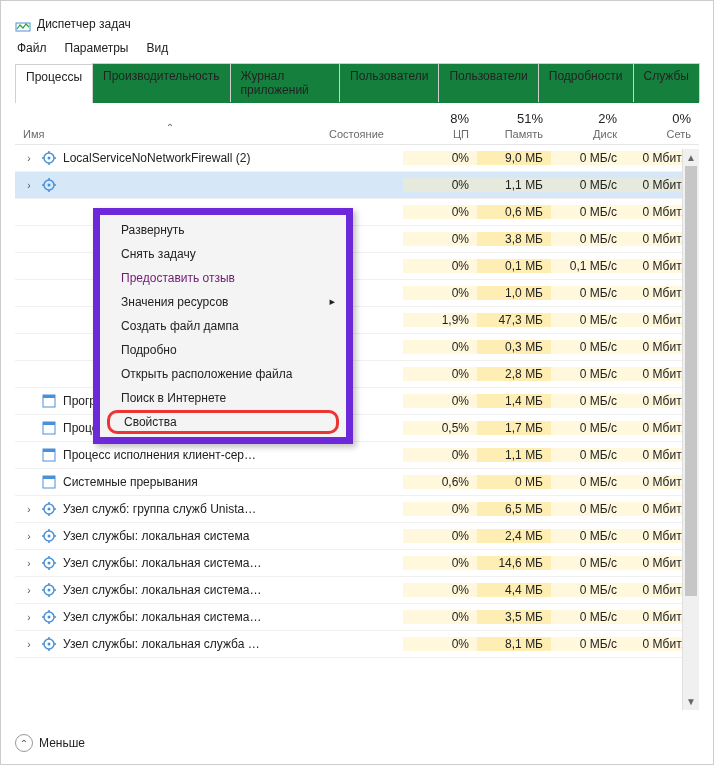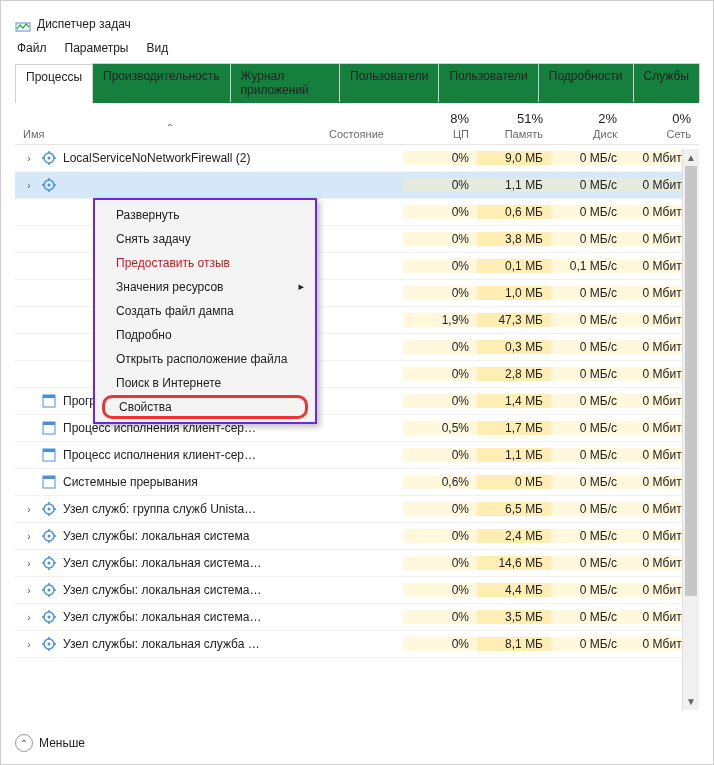--- a/index.html
+++ b/index.html
@@ -65,35 +65,35 @@
   .row .c.mem { background:#ffeeb3; }
   .row .c.dsk { background:#fff8dc; }
   .row .c.net { background:#fff8dc; }
   .row.sel .c.cpu, .row.sel .c.mem, .row.sel .c.dsk, .row.sel .c.net {
     background: rgba(255,238,179,.4);
   }
   .arr { width:12px; text-align:center; color:#555; font-size:10px; }
   .pic { width:16px; height:16px; display:inline-flex; align-items:center; justify-content:center;}
   .ctxmenu {
     position:absolute;
-    left: 92px; top: 197px;
-    width: 224px;
+    left: 92px; top: 207px;
+    width: 260px;
     background:#f4f4f4;
-    border:2px solid #6d28d9;
+    border:7px solid #6d28d9;
     box-shadow: 3px 3px 6px rgba(0,0,0,.25);
     padding: 3px;
     z-index: 10;
   }
   .ctxmenu .mi {
     padding: 5px 18px;
     font-size: 12px;
     position: relative;
     cursor: default;
   }
-  .ctxmenu .mi.dis { color:#b91c1c; }
+  .ctxmenu .mi.dis { color:#701a75; }
   .ctxmenu .mi .sub { position:absolute; right:8px; top:5px; font-size:11px; }
   .ctxmenu .mi.hl {
     border: 3px solid #e33;
     border-radius: 10px;
     margin: 0 4px;
     padding: 2px 14px;
   }
   .footer {
     position:absolute; left:14px; bottom:12px;
     display:flex; align-items:center; gap:6px;

